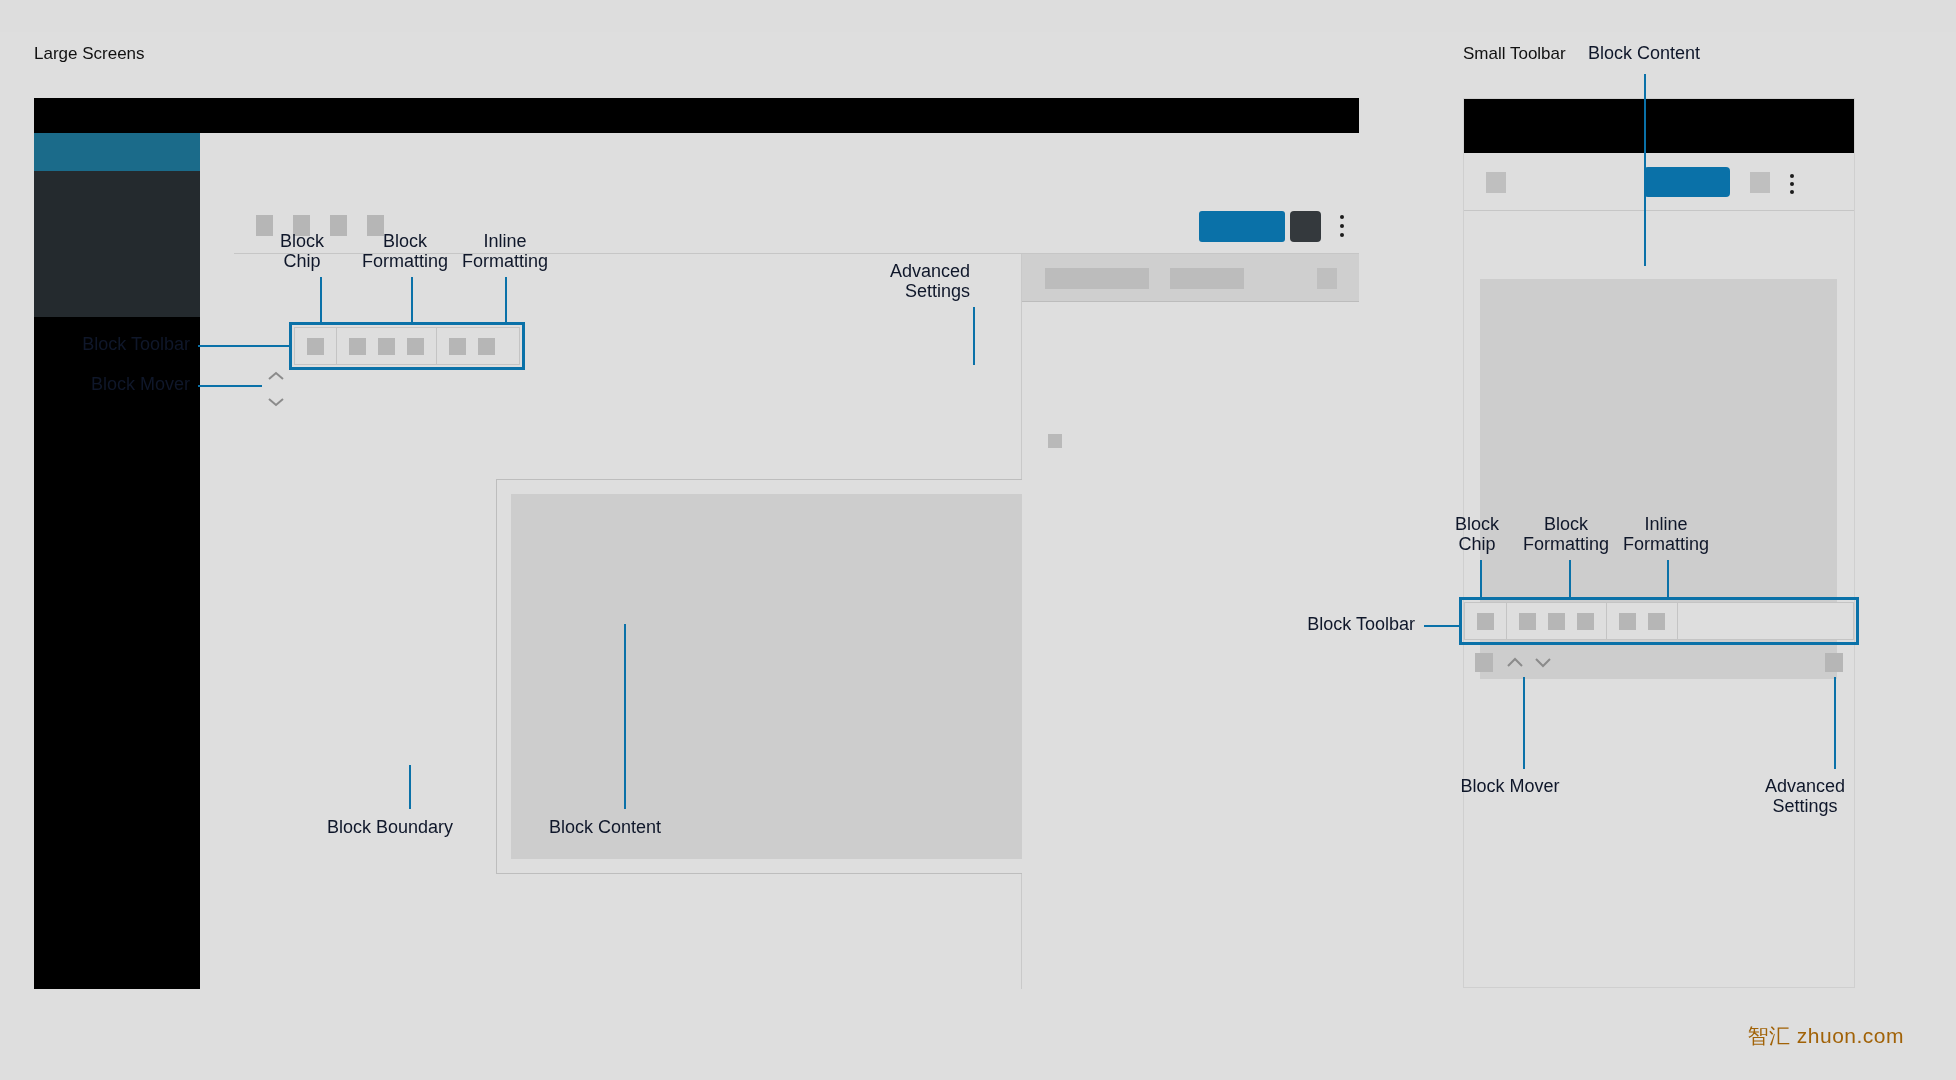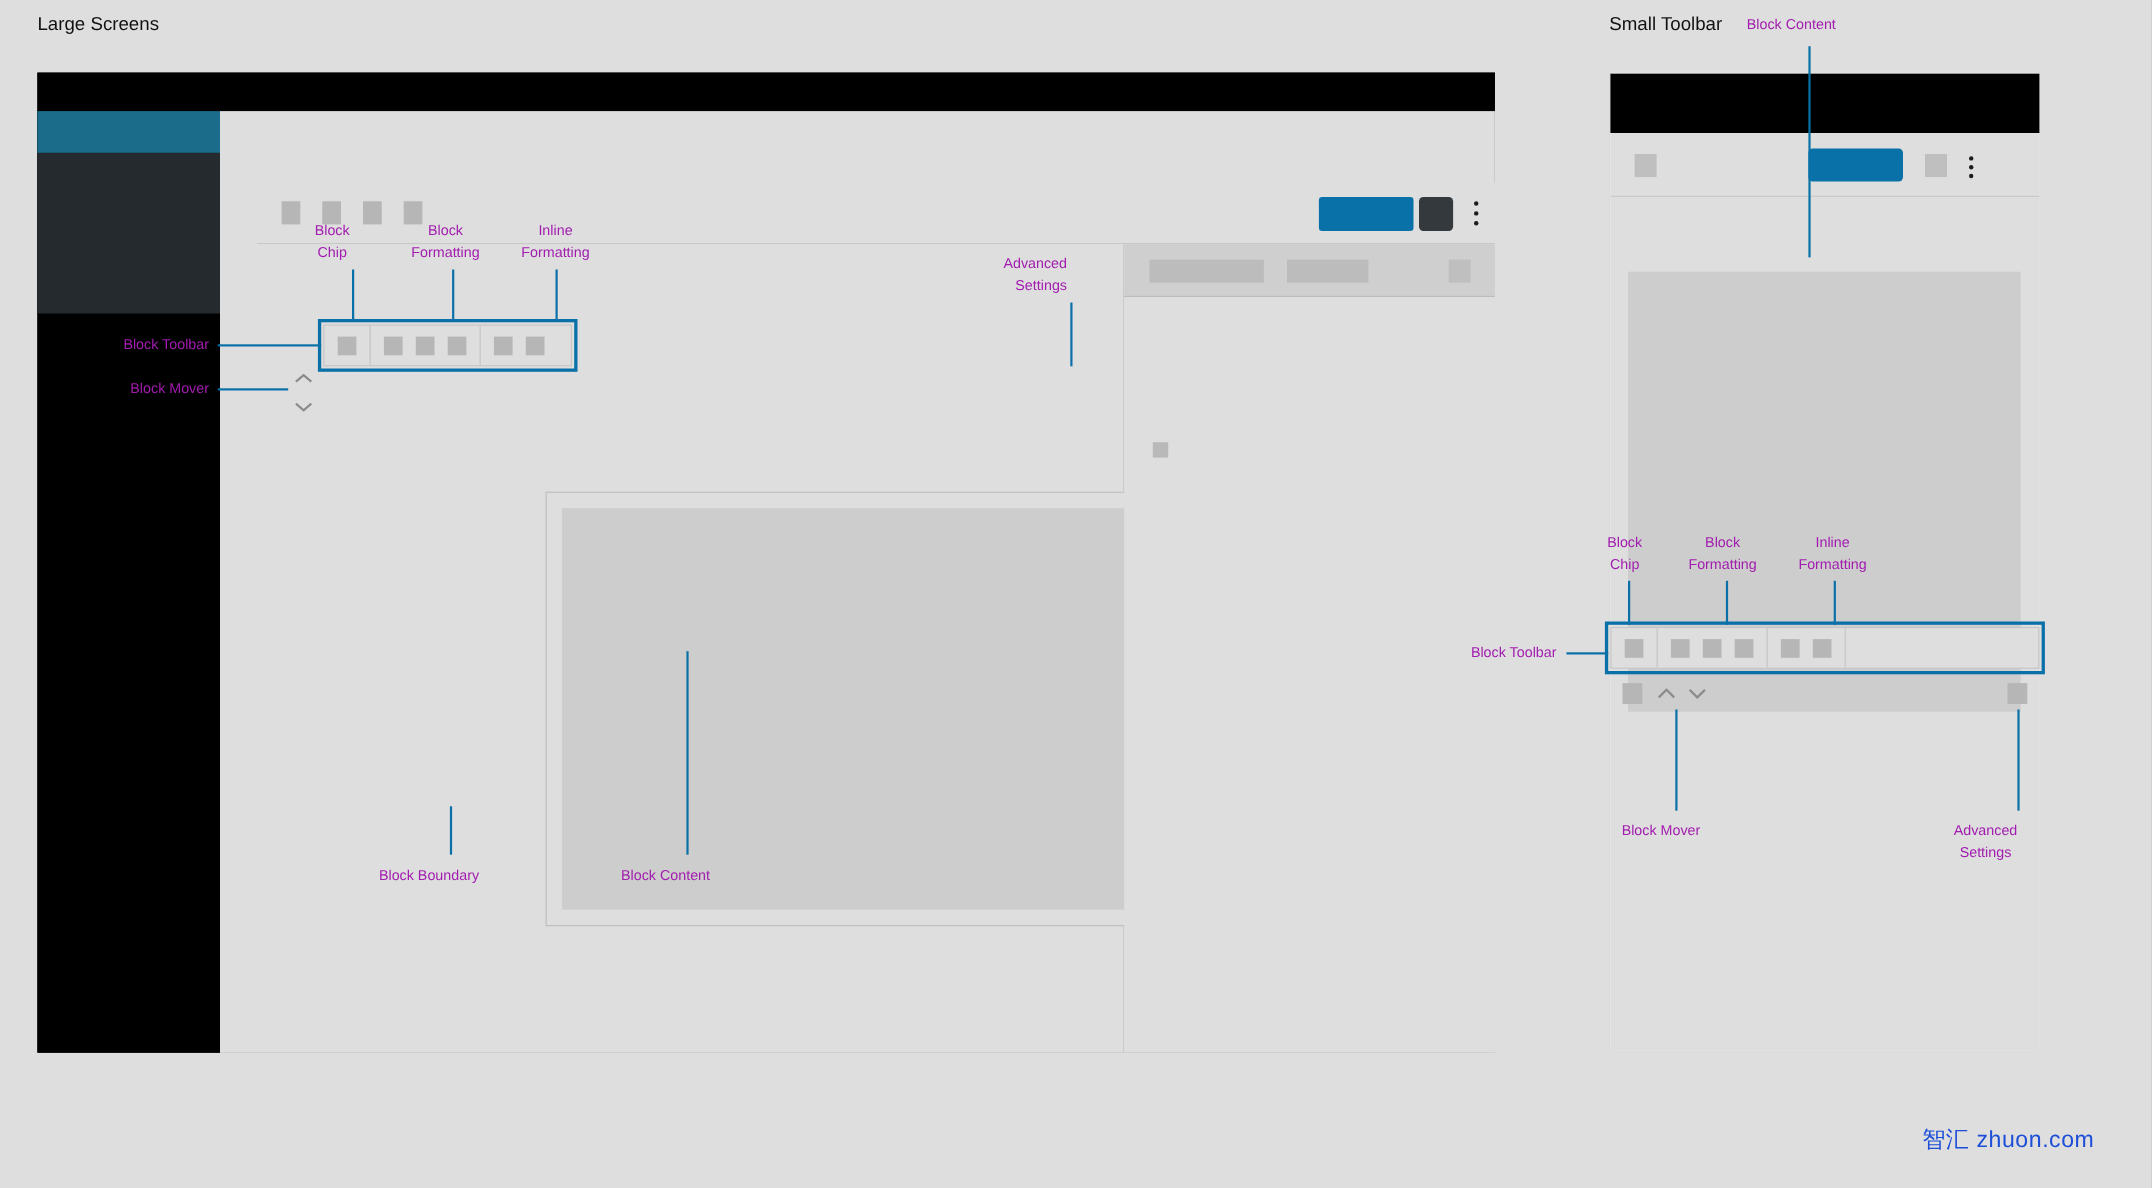--- a/index.html
+++ b/index.html
@@ -11,27 +11,28 @@
     width: 1956px;
     height: 1080px;
     position: relative;
     font-family: "Liberation Sans", sans-serif;
     overflow: hidden;
   }
   .root {
     position: absolute;
     inset: 0;
     background: #dedede;
+    margin-top: 32px;
   }
 
   
   .anno-label {
     position: absolute;
-    color: #a21caf;
-    font-size: 13px;
+    color: #0f172a;
+    font-size: 18px;
     line-height: 19.5px;
     font-family: "Liberation Sans", sans-serif;
     white-space: pre-line;
     text-align: center;
   }
   .anno-label.right { text-align: right; }
   .anno-label.left  { text-align: left; }
   .leader {
     position: absolute;
     background: #0a71a8;
@@ -338,21 +339,21 @@
   .sm-adv-sq {
     position: absolute;
     right: 0; top: 3px;
     width: 18px; height: 19px;
     background: #b6b6b6;
   }
 
   .watermark {
     position: absolute;
     right: 52px; bottom: 30px;
-    color: #1d4ed8;
+    color: #a16207;
     font-size: 21px;
     font-family: "Liberation Sans", sans-serif;
     letter-spacing: 0.5px;
   }
 </style>
 </head>
 <body>
 
 <div class="root">
 

